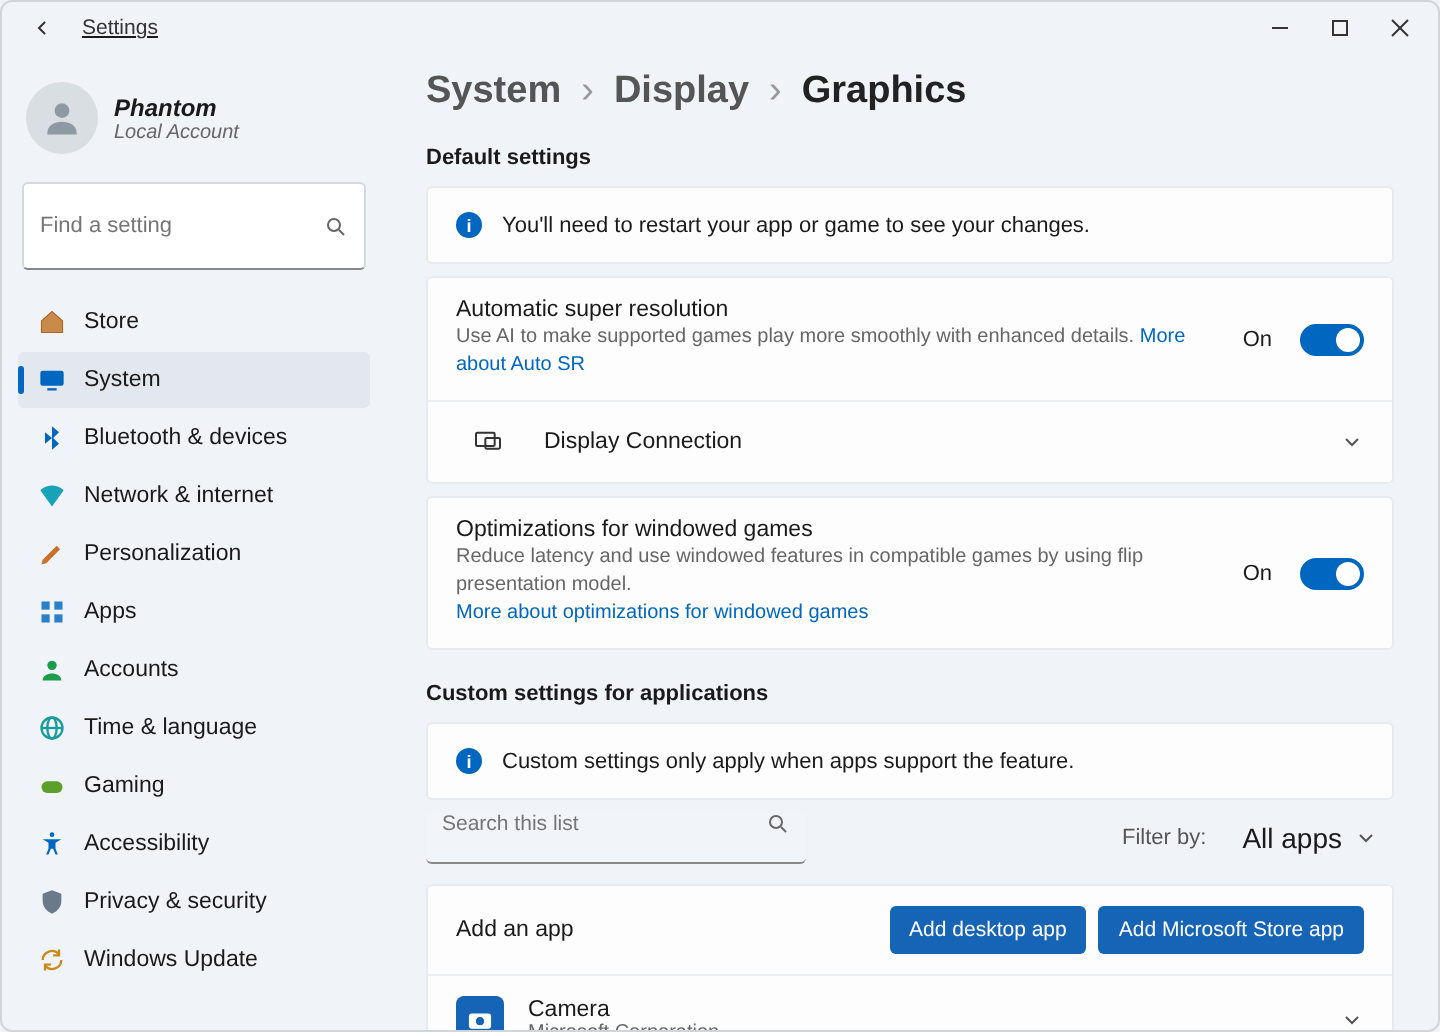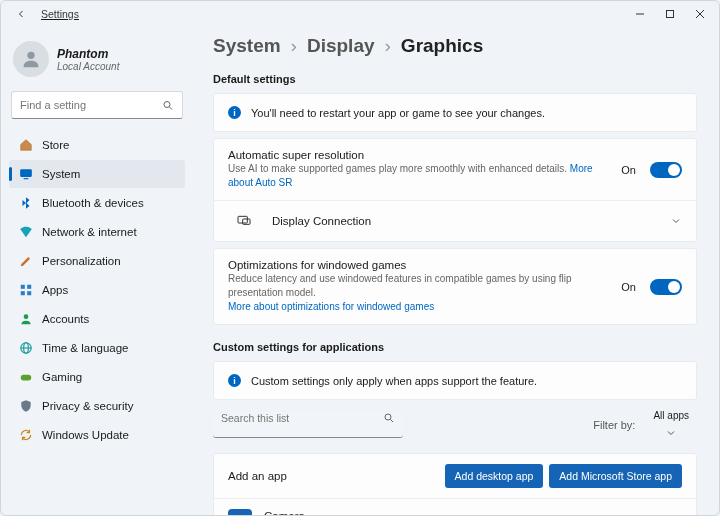--- a/index.html
+++ b/index.html
@@ -14,21 +14,21 @@
 
 .content { display:flex; height:490px; }
 
 .sidebar { width: 192px; padding: 4px 8px 8px 8px; display:flex; flex-direction:column; }
 .profile { display:flex; align-items:center; gap:8px; margin: 10px 4px 12px 4px; font-style: italic; }
 .avatar { width:36px; height:36px; border-radius:50%; background:#d9dee3; display:flex; align-items:center; justify-content:center; }
 .avatar svg { fill:#8f99a3; }
 .pname { font-size: 12px; font-weight:600; }
 .pacct { font-size: 10px; color:#666; }
 
-.search { height:28px; background:#fff; border:1px solid #d4d9de; border-bottom:1.5px solid #888; border-radius:3px; display:flex; align-items:center; padding:0 8px; margin:2px 2px 12px 2px;}
+.search { height:44px; background:#fff; border:1px solid #d4d9de; border-bottom:1.5px solid #888; border-radius:3px; display:flex; align-items:center; padding:0 8px; margin:2px 2px 12px 2px;}
 .search input { border:none; outline:none; flex:1; font-size:11px; background:transparent; }
 .search svg { stroke:#666; }
 
 .nav { display:flex; flex-direction:column; gap:1px; }
 .nav-item { height:28px; display:flex; align-items:center; gap:9px; padding:0 10px; border-radius:3px; cursor:pointer; position:relative; }
 .nav-item.active { background:#e3e8ee; }
 .nav-item.active::before { content:""; position:absolute; left:0; top:7px; bottom:7px; width:3px; background:#0067c0; border-radius:2px; }
 .nav-item .icon { width:14px; height:14px; display:flex; align-items:center; justify-content:center; }
 .nav-item span { font-size:11.5px; }
 
@@ -55,21 +55,21 @@
 .chev { width:12px; height:12px; stroke:#555; flex-shrink:0;}
 
 .expand-row { display:flex; align-items:center; gap:14px; padding:12px 14px; cursor:pointer; }
 .expand-icon { width:16px; height:16px; stroke:#333; margin-left:8px; margin-right:6px;}
 
 .appsearch-row { display:flex; align-items:center; gap:10px; margin:6px 0 10px 0; }
 .appsearch { flex:0 0 190px; height:26px; background:#f1f4f8; border-bottom:1.5px solid #888; border-radius:3px; display:flex; align-items:flex-start; padding:0 8px;}
 .appsearch input { border:none; outline:none; flex:1; font-size:10.5px; background:transparent; }
 .filter-spacer{ flex:1;}
 .filter-label { font-size:11px; color:#555;text-align:center; }
-.filter-sel { font-size:10px; display:flex; align-items:center; gap:6px; padding:4px 8px; cursor:pointer;flex-direction:column;}
+.filter-sel { font-size:14px; display:flex; align-items:center; gap:6px; padding:4px 8px; cursor:pointer;}
 
 .addapp-row{ display:flex; align-items:center; padding:10px 14px; gap:6px;}
 .btn { background:#1664b5; color:#fff; border:none; border-radius:3px; padding:6px 10px; font-size:10.5px; cursor:pointer;}
 .app-row { display:flex; align-items:center; gap:12px; padding:10px 14px; border-top:1px solid #eceff2; cursor:pointer;}
 .app-icon { width:24px; height:24px; border-radius:4px; display:flex; align-items:center; justify-content:center;}
 .app-icon.cam { background:#1664b5;}
 .app-icon svg{ fill:#fff; stroke:#fff;}
 .app-text .app-name{ font-size:11.5px;}
 .app-text .app-pub{ font-size:10px; color:#666;}
 </style>
@@ -198,20 +198,29 @@
       <div class="nav-item">
           <div class="icon">
             <svg width="14" height="14" viewBox="0 0 24 24" fill="#5aa02a">
               <rect x="3" y="8" width="18" height="10" rx="5"></rect>
             </svg>
           </div>
           <span>Gaming</span>
         </div>
       <div class="nav-item">
           <div class="icon">
+            <svg width="14" height="14" viewBox="0 0 24 24" fill="#0067c0">
+              <circle cx="12" cy="4" r="2"></circle>
+              <path d="M4 8h16l-5 3v5l2 5h-2l-2-5h-2l-2 5H7l2-5v-5z"></path>
+            </svg>
+          </div>
+          <span>Accessibility</span>
+        </div>
+      <div class="nav-item">
+          <div class="icon">
             <svg width="14" height="14" viewBox="0 0 24 24" fill="#6a7a8a">
               <path d="M12 2l8 3v6c0 5-3 9-8 11-5-2-8-6-8-11V5z"></path>
             </svg>
           </div>
           <span>Privacy &amp; security</span>
         </div>
       <div class="nav-item">
           <div class="icon">
             <svg width="14" height="14" viewBox="0 0 24 24" fill="none" stroke="#c98a1a" stroke-width="2">
               <path d="M4 12a8 8 0 0 1 14-5M20 12a8 8 0 0 1-14 5"></path>

